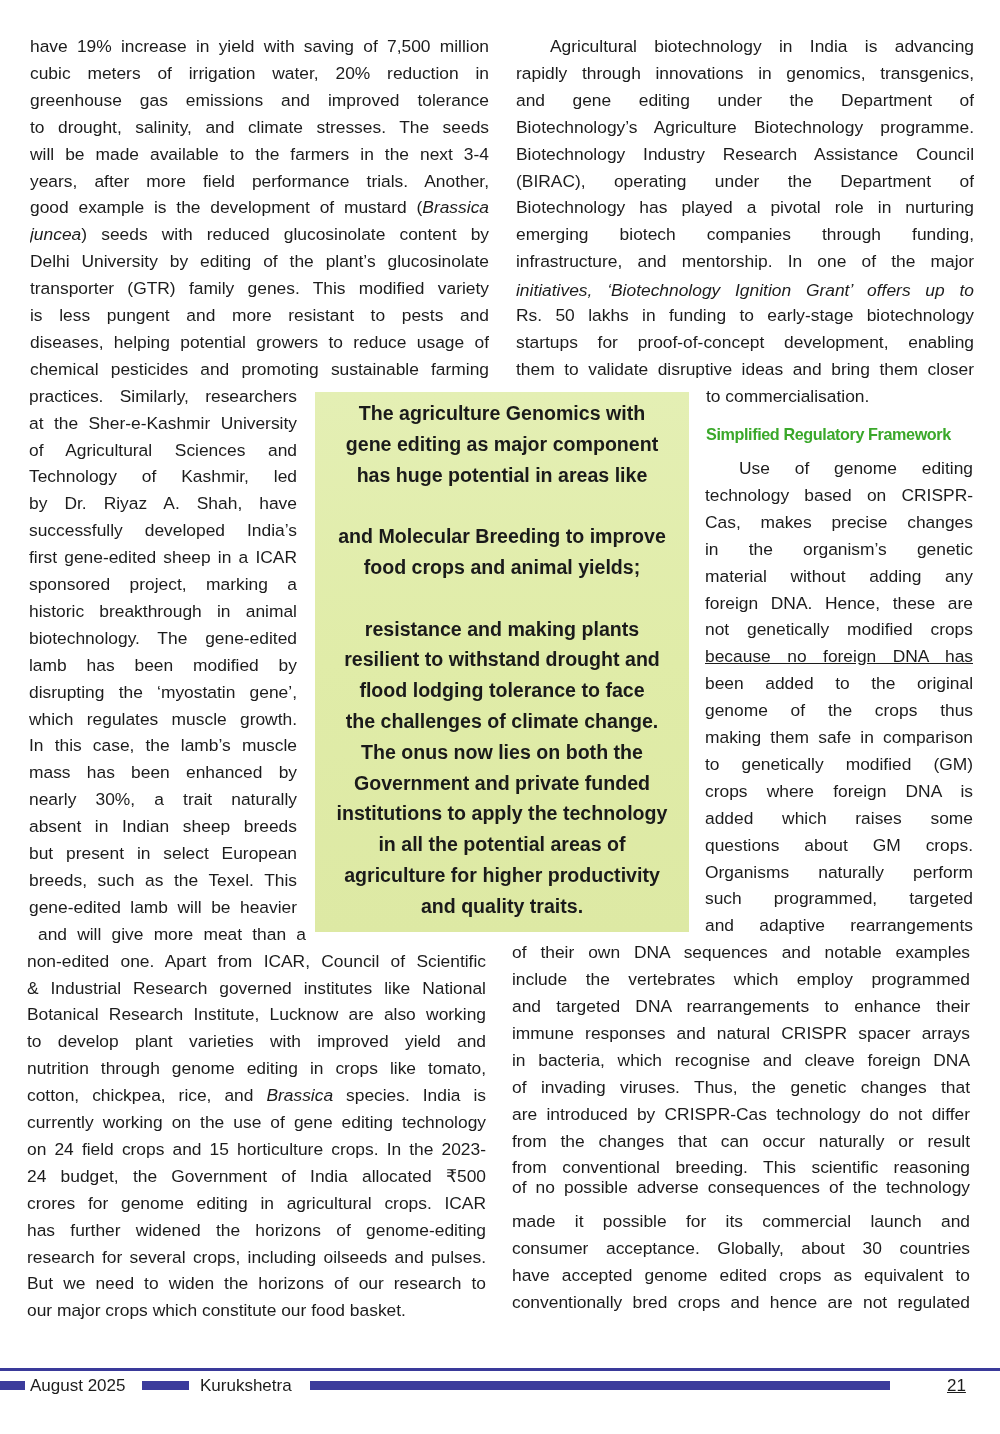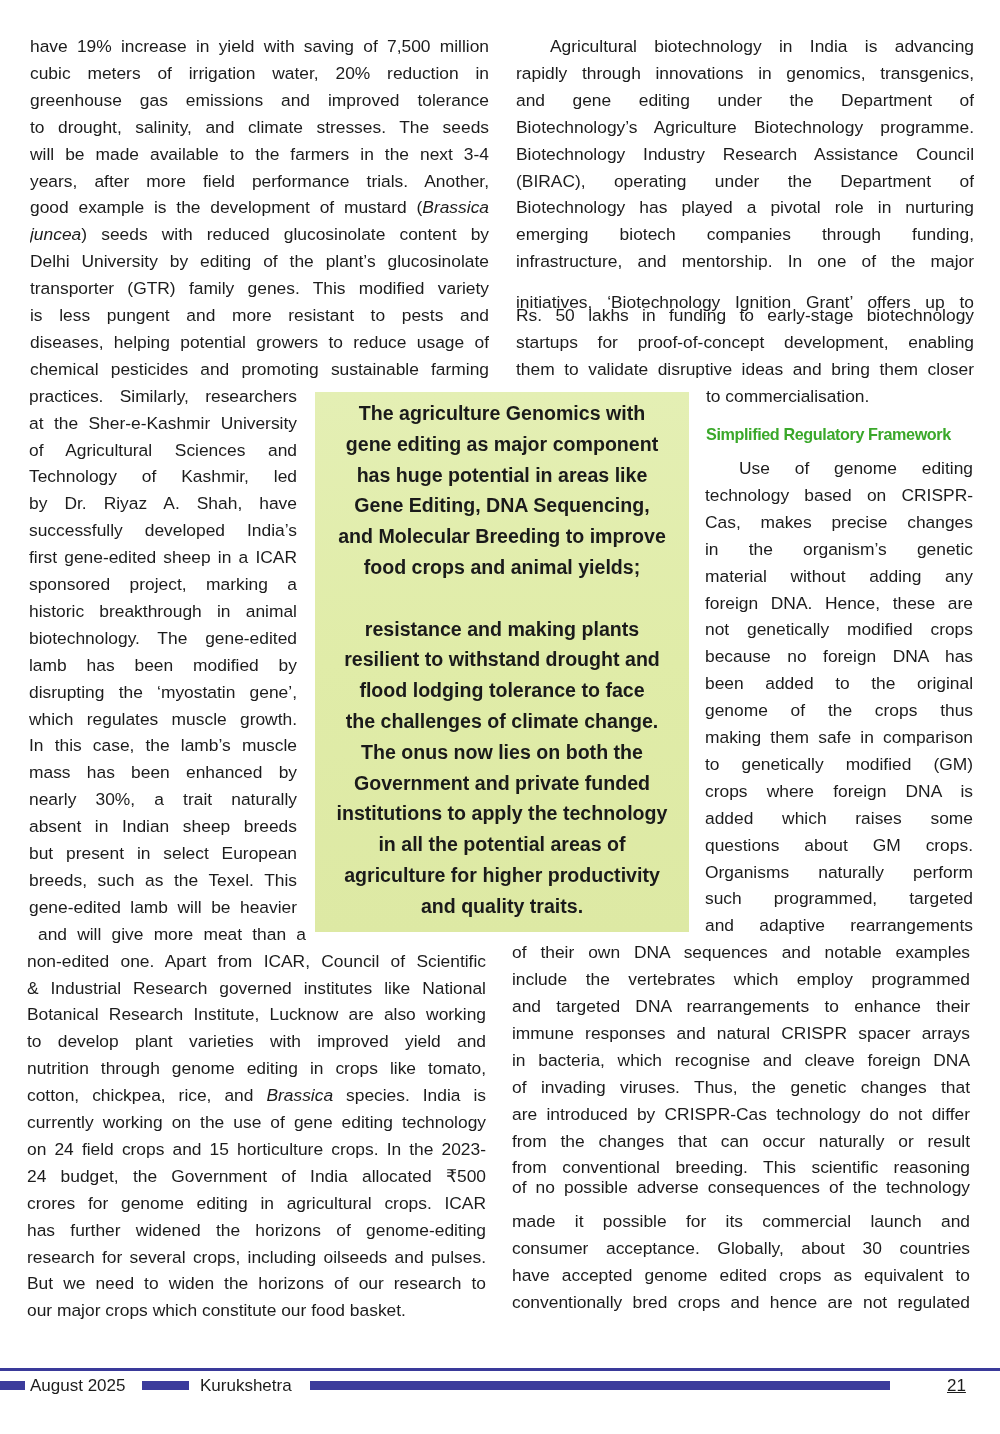--- a/index.html
+++ b/index.html
@@ -96,33 +96,33 @@
 <div id="right-col">
     <div class="ln" style="left: 516px; top: 33px; width: 458px; white-space: normal; overflow: hidden; text-indent: 34px;">Agricultural biotechnology in India is advancing</div>
     <div class="ln" style="left: 516px; top: 59.9px; width: 458px; white-space: normal; overflow: hidden;">rapidly through innovations in genomics, transgenics,</div>
     <div class="ln" style="left: 516px; top: 86.8px; width: 458px; white-space: normal; overflow: hidden;">and gene editing under the Department of</div>
     <div class="ln" style="left: 516px; top: 113.7px; width: 458px; white-space: normal; overflow: hidden;">Biotechnology’s Agriculture Biotechnology programme.</div>
     <div class="ln" style="left: 516px; top: 140.6px; width: 458px; white-space: normal; overflow: hidden;">Biotechnology Industry Research Assistance Council</div>
     <div class="ln" style="left: 516px; top: 167.5px; width: 458px; white-space: normal; overflow: hidden;">(BIRAC), operating under the Department of</div>
     <div class="ln" style="left: 516px; top: 194.4px; width: 458px; white-space: normal; overflow: hidden;">Biotechnology has played a pivotal role in nurturing</div>
     <div class="ln" style="left: 516px; top: 221.3px; width: 458px; white-space: normal; overflow: hidden;">emerging biotech companies through funding,</div>
     <div class="ln" style="left: 516px; top: 248.2px; width: 458px; white-space: normal; overflow: hidden;">infrastructure, and mentorship. In one of the major</div>
-    <div class="ln" style="left: 516px; top: 289px; width: 458px; white-space: normal; overflow: hidden;">initiatives, ‘Biotechnology Ignition Grant’ offers up to</div>
+    <div class="ln" style="left: 516px; top: 277px; width: 458px; white-space: normal; overflow: hidden; font-style: italic;">initiatives, ‘Biotechnology Ignition Grant’ offers up to</div>
     <div class="ln" style="left: 516px; top: 302px; width: 458px; white-space: normal; overflow: hidden;">Rs. 50 lakhs in funding to early-stage biotechnology</div>
     <div class="ln" style="left: 516px; top: 328.9px; width: 458px; white-space: normal; overflow: hidden;">startups for proof-of-concept development, enabling</div>
     <div class="ln" style="left: 516px; top: 355.8px; width: 458px; white-space: normal; overflow: hidden;">them to validate disruptive ideas and bring them closer</div>
     <div class="ln last" style="left: 706px; top: 382.7px; width: 268px; white-space: normal; overflow: hidden;">to commercialisation.</div>
     <div class="ln" style="left: 705px; top: 455px; width: 268px; white-space: normal; overflow: hidden; text-indent: 34px;">Use of genome editing</div>
     <div class="ln" style="left: 705px; top: 481.9px; width: 268px; white-space: normal; overflow: hidden;">technology based on CRISPR-</div>
     <div class="ln" style="left: 705px; top: 508.8px; width: 268px; white-space: normal; overflow: hidden;">Cas, makes precise changes</div>
     <div class="ln" style="left: 705px; top: 535.7px; width: 268px; white-space: normal; overflow: hidden;">in the organism’s genetic</div>
     <div class="ln" style="left: 705px; top: 562.6px; width: 268px; white-space: normal; overflow: hidden;">material without adding any</div>
     <div class="ln" style="left: 705px; top: 589.5px; width: 268px; white-space: normal; overflow: hidden;">foreign DNA. Hence, these are</div>
     <div class="ln" style="left: 705px; top: 616.4px; width: 268px; white-space: normal; overflow: hidden;">not genetically modified crops</div>
-    <div class="ln" style="left: 705px; top: 643.3px; width: 268px; white-space: normal; overflow: hidden;">because no foreign DNA has</div>
+    <div class="ln" style="left: 705px; top: 643.3px; width: 268px; white-space: normal; overflow: hidden; text-decoration: underline;">because no foreign DNA has</div>
     <div class="ln" style="left: 705px; top: 670.2px; width: 268px; white-space: normal; overflow: hidden;">been added to the original</div>
     <div class="ln" style="left: 705px; top: 697.1px; width: 268px; white-space: normal; overflow: hidden;">genome of the crops thus</div>
     <div class="ln" style="left: 705px; top: 724px; width: 268px; white-space: normal; overflow: hidden;">making them safe in comparison</div>
     <div class="ln" style="left: 705px; top: 750.9px; width: 268px; white-space: normal; overflow: hidden;">to genetically modified (GM)</div>
     <div class="ln" style="left: 705px; top: 777.8px; width: 268px; white-space: normal; overflow: hidden;">crops where foreign DNA is</div>
     <div class="ln" style="left: 705px; top: 804.7px; width: 268px; white-space: normal; overflow: hidden;">added which raises some</div>
     <div class="ln" style="left: 705px; top: 831.6px; width: 268px; white-space: normal; overflow: hidden;">questions about GM crops.</div>
     <div class="ln" style="left: 705px; top: 858.5px; width: 268px; white-space: normal; overflow: hidden;">Organisms naturally perform</div>
     <div class="ln" style="left: 705px; top: 885.4px; width: 268px; white-space: normal; overflow: hidden;">such programmed, targeted</div>
     <div class="ln" style="left: 705px; top: 912.3px; width: 268px; white-space: normal; overflow: hidden;">and adaptive rearrangements</div>
@@ -141,21 +141,20 @@
     <div class="ln" style="left: 512px; top: 1262px; width: 458px; white-space: normal; overflow: hidden;">have accepted genome edited crops as equivalent to</div>
     <div class="ln" style="left: 512px; top: 1288.9px; width: 458px; white-space: normal; overflow: hidden;">conventionally bred crops and hence are not regulated</div>
   </div>
 
 <div class="heading">Simplified Regulatory Framework</div>
 
 <div class="callout" id="callout">
     <div class="cl" style="top: 6px;">The agriculture Genomics with</div>
     <div class="cl" style="top: 36.8px;">gene editing as major component</div>
     <div class="cl" style="top: 67.6px;">has huge potential in areas like</div>
-    <div class="cl" style="top: 98.4px;">Gene Editing, DNA Sequencing,</div>
     <div class="cl" style="top: 129.2px;">and Molecular Breeding to improve</div>
     <div class="cl" style="top: 160px;">food crops and animal yields;</div>
     <div class="cl" style="top: 221.6px;">resistance and making plants</div>
     <div class="cl" style="top: 252.4px;">resilient to withstand drought and</div>
     <div class="cl" style="top: 283.2px;">flood lodging tolerance to face</div>
     <div class="cl" style="top: 314px;">the challenges of climate change.</div>
     <div class="cl" style="top: 375.6px;">Government and private funded</div>
     <div class="cl" style="top: 344.8px;">The onus now lies on both the</div>
     <div class="cl" style="top: 437.2px;">in all the potential areas of</div>
     <div class="cl" style="top: 406.4px;">institutions to apply the technology</div>

